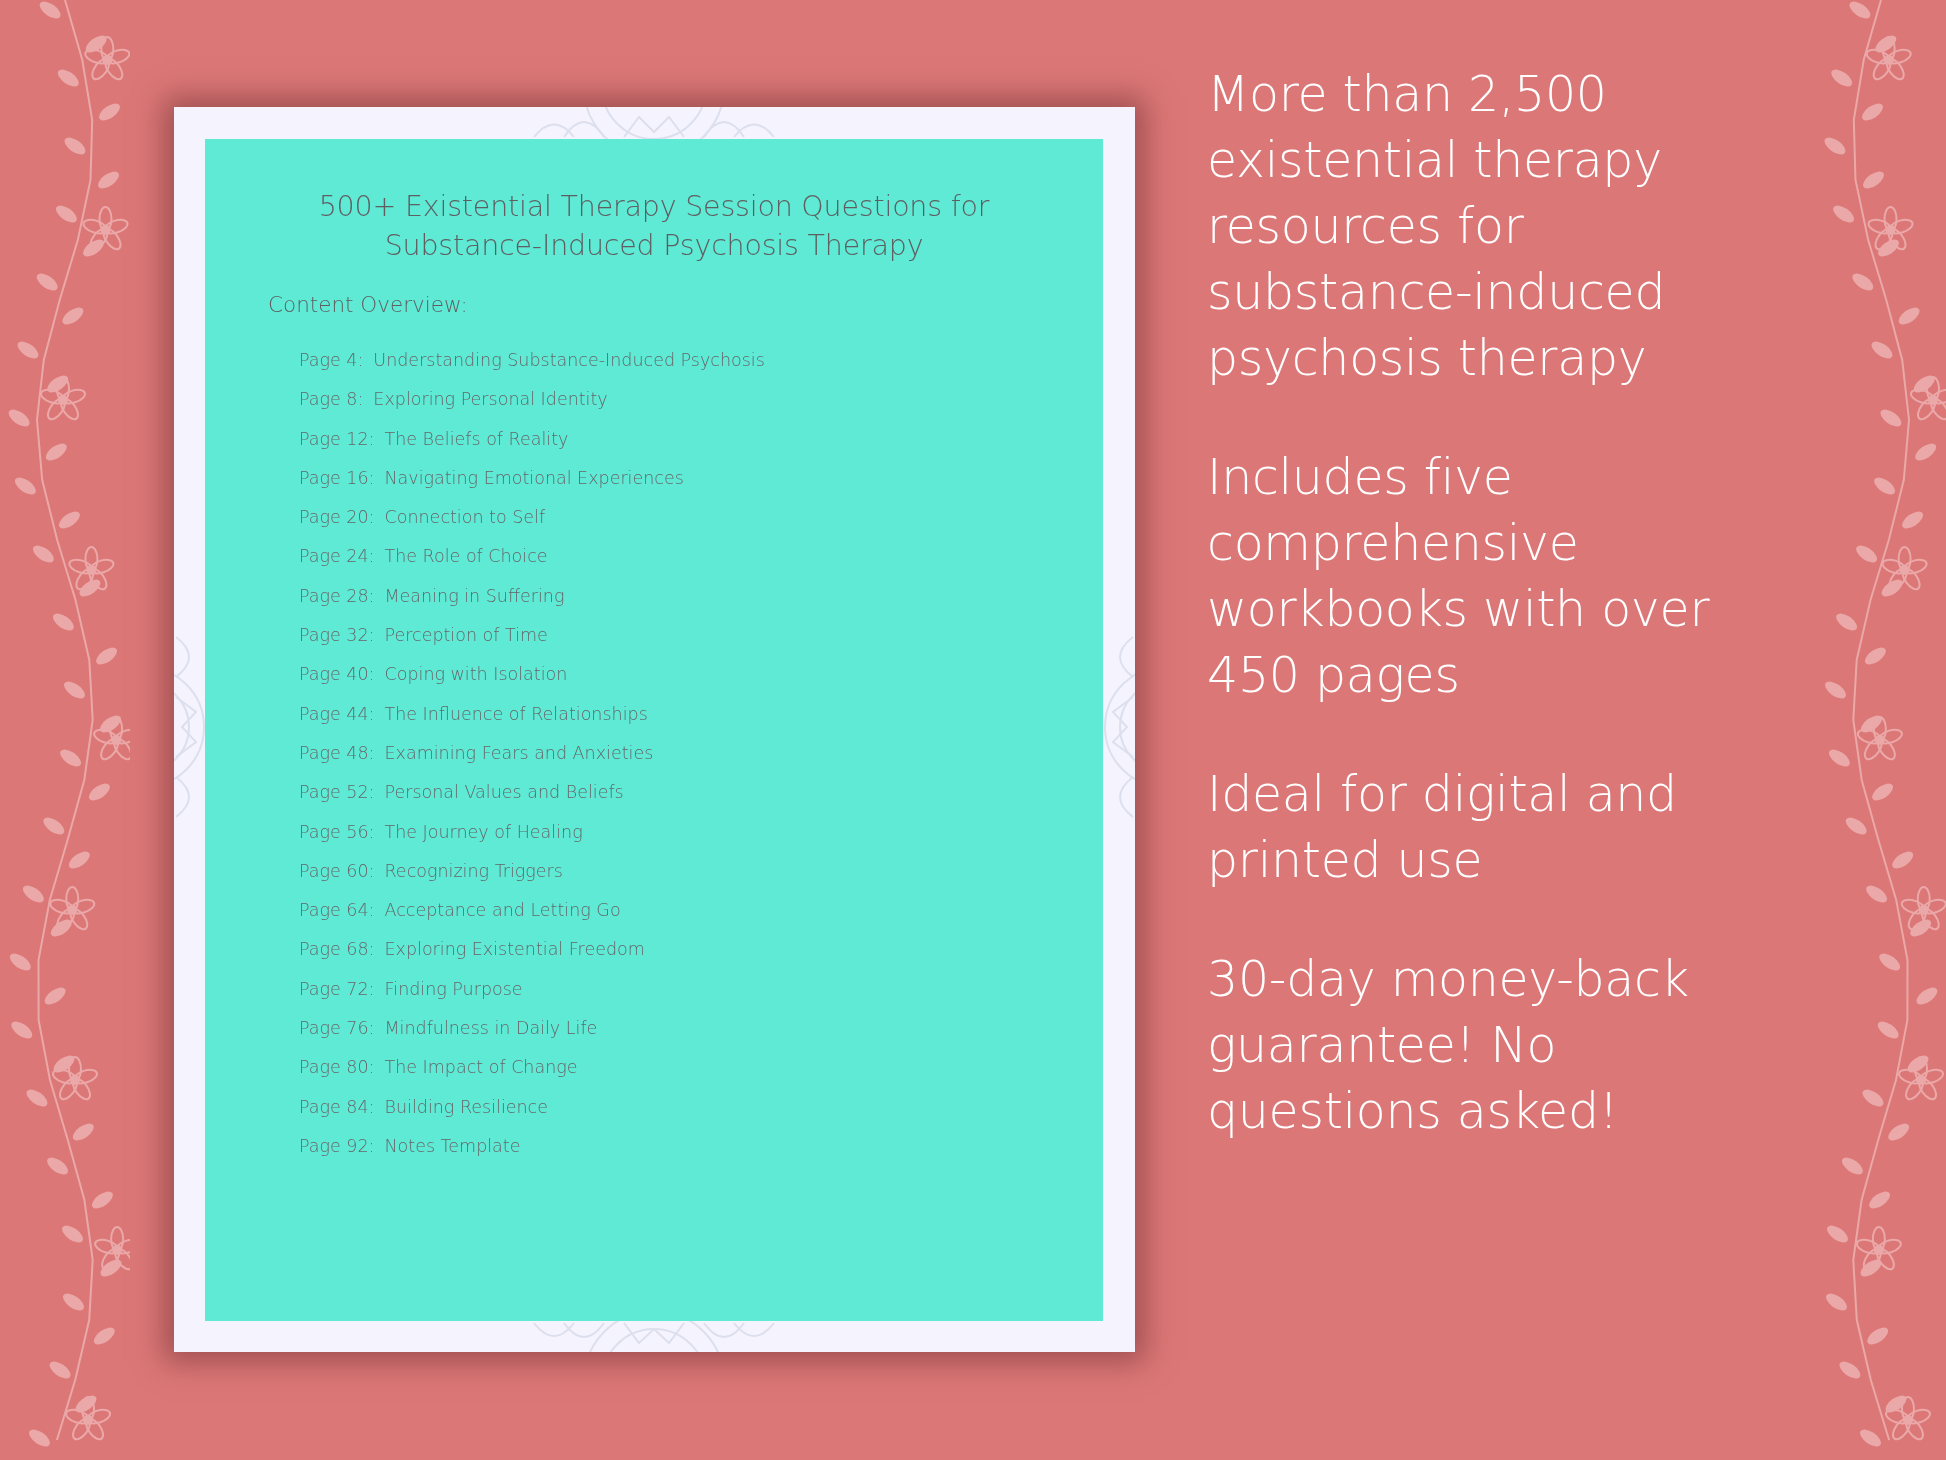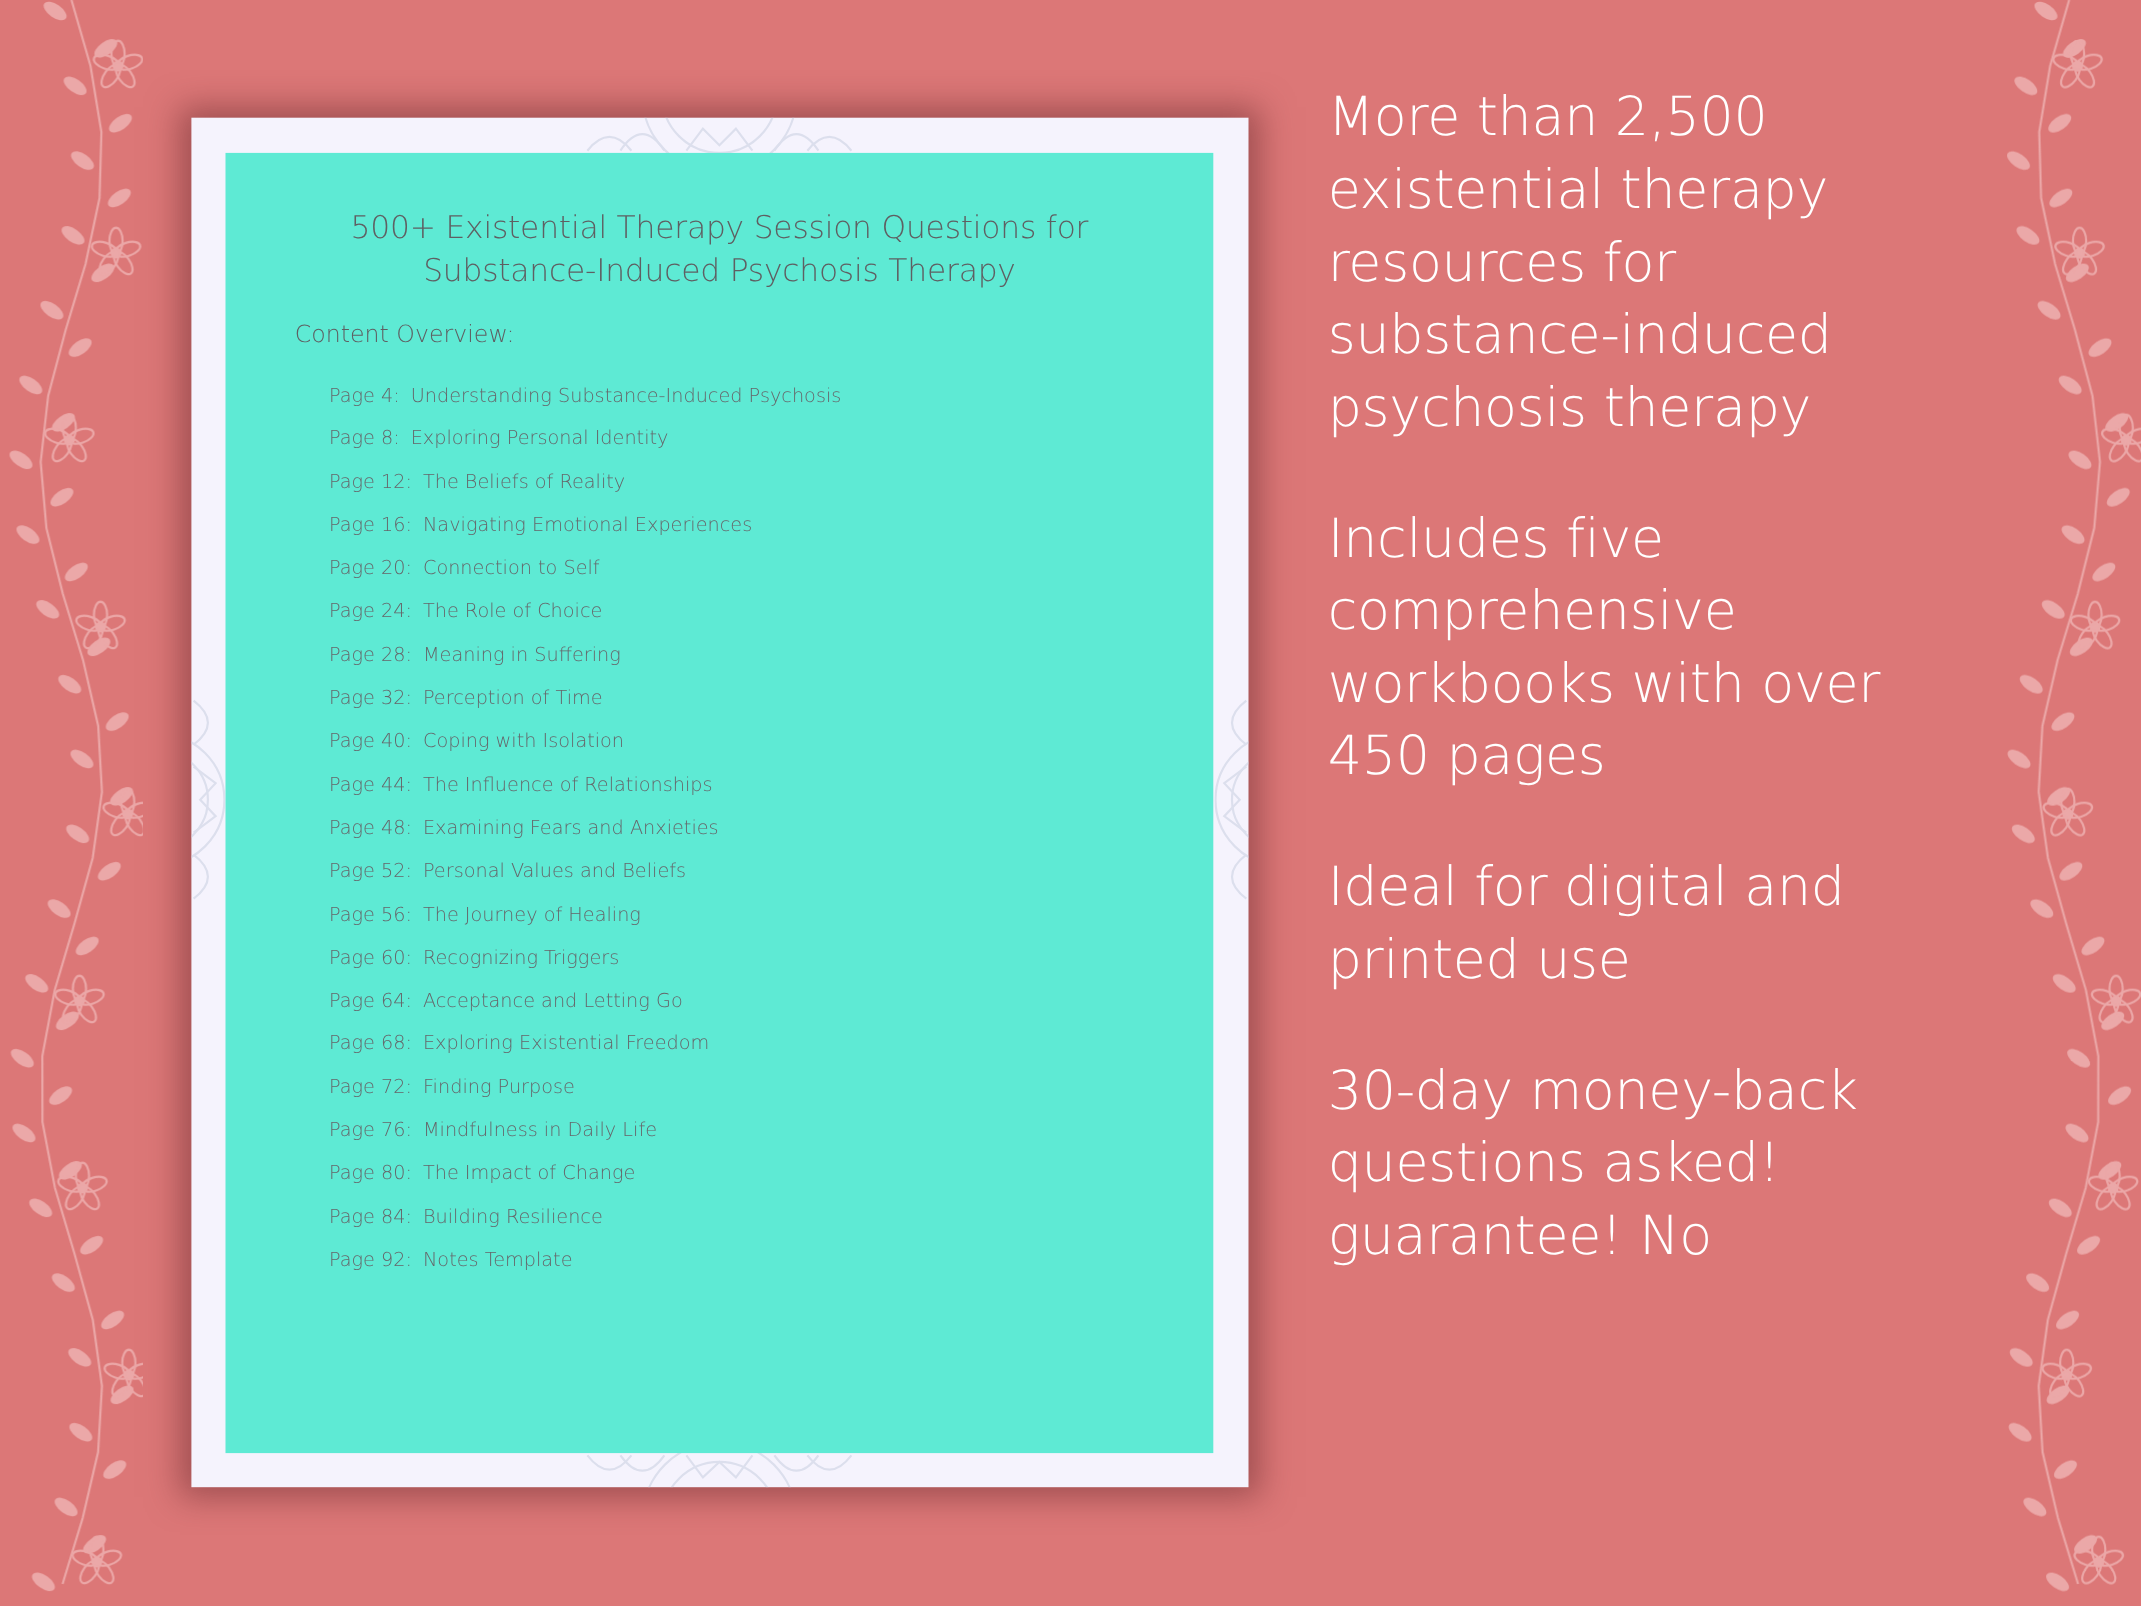--- a/index.html
+++ b/index.html
@@ -10,21 +10,21 @@
   .page{position:absolute;left:174px;top:107px;width:961px;height:1245px;background:#f5f3fd;box-shadow:0 0 28px 10px rgba(110,45,50,0.55);}
   .mandala{position:absolute;opacity:0.55;}
   .inner{position:absolute;left:31px;top:32px;width:898px;height:1182px;background:#5eead4;}
   .title{position:absolute;left:0;top:48px;width:898px;text-align:center;color:#5f5f62;font-size:28.5px;line-height:39px;font-weight:300;letter-spacing:-0.2px;}
   .overview-label{position:absolute;left:63px;top:153px;color:#5f5f62;font-size:21.5px;font-weight:300;}
   .toc{position:absolute;left:94px;top:202px;margin:0;padding:0;list-style:none;}
   .toc li{height:39.3px;line-height:39.3px;color:#66666a;font-size:17.5px;white-space:nowrap;font-weight:300;}
   .toc .pg{display:inline-block;}
   .toc .sep{display:inline-block;width:10px;}
   .features{position:absolute;left:1207px;top:62px;width:700px;color:#ffffff;}
-  .feature{font-size:49px;line-height:66px;font-weight:300;margin:12px 0 53px 0;letter-spacing:-0.3px;}
+  .feature{font-size:49px;line-height:66px;font-weight:300;margin:0 0 53px 0;letter-spacing:-0.3px;}
 </style>
 </head>
 <body>
 
 <svg class="vine left" viewBox="0 0 130 1460" preserveAspectRatio="none">
   <g id="vineGroupL" fill="#eeb1b1" stroke="#eeb1b1" stroke-width="2" opacity="0.85">
       <path d="M65 0 L65.0 0 L82.3 60 L92.2 120 L90.5 180 L77.8 240 L59.7 300 L43.8 360 L37.0 420 L42.2 480 L57.2 540 L75.5 600 L89.3 660 L92.7 720 L84.3 780 L67.6 840 L49.8 900 L38.5 960 L38.6 1020 L50.0 1080 L67.8 1140 L84.4 1200 L92.7 1260 L89.2 1320 L75.2 1380 L56.9 1440" fill="none"></path>
       <ellipse cx="50.1" cy="10" rx="12" ry="6" transform="rotate(35 50.1 10)" stroke="none"></ellipse>
       <ellipse cx="96.2" cy="44" rx="12" ry="6" transform="rotate(-35 96.2 44)" stroke="none"></ellipse>
       <ellipse cx="68.3" cy="78" rx="12" ry="6" transform="rotate(35 68.3 78)" stroke="none"></ellipse>
@@ -315,16 +315,16 @@
       <div>comprehensive</div>
       <div>workbooks with over</div>
       <div>450 pages</div>
     </div>
     <div class="feature">
       <div>Ideal for digital and</div>
       <div>printed use</div>
     </div>
     <div class="feature">
       <div>30-day money-back</div>
+      <div>guarantee! No</div>
       <div>questions asked!</div>
-      <div>guarantee! No</div>
     </div>
   </div>
 
 </body></html>

